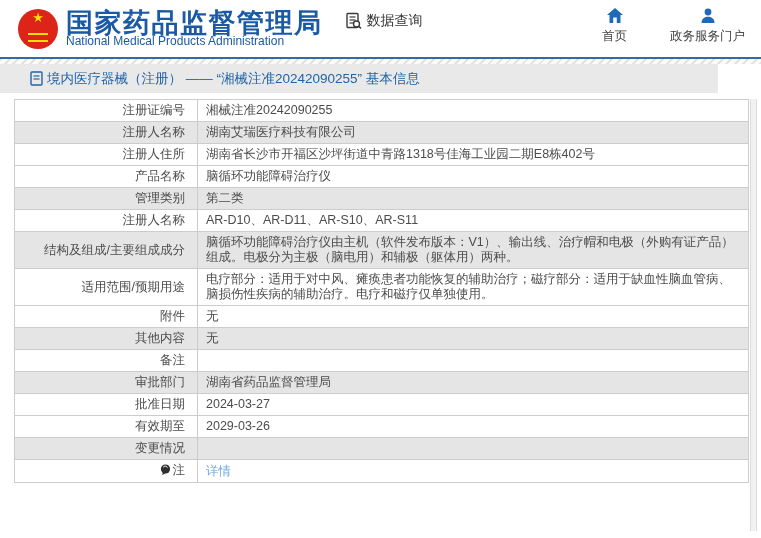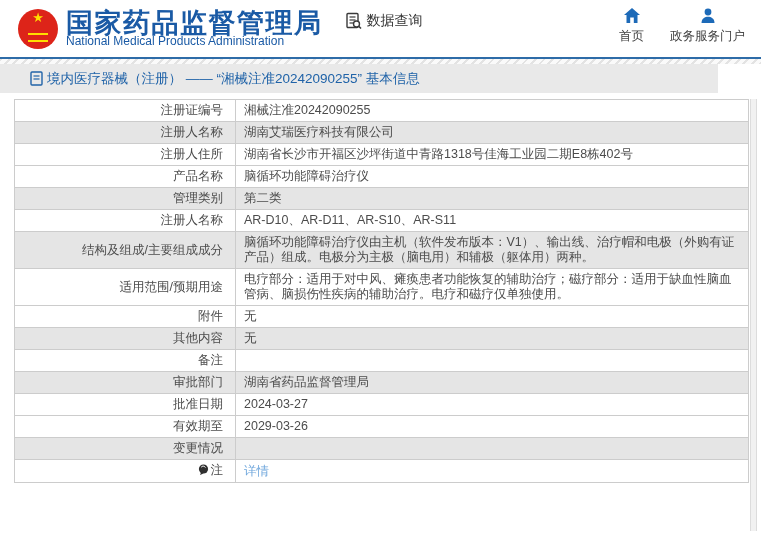--- a/index.html
+++ b/index.html
@@ -13,41 +13,41 @@
     margin-left:18px; position:relative; flex:0 0 auto; }
   .emblem .star { position:absolute; top:2px; left:50%; transform:translateX(-50%);
     color:#ffde00; font-size:13px; line-height:13px; }
   .emblem .gate { position:absolute; bottom:7px; left:50%; transform:translateX(-50%);
     width:20px; height:9px; border-top:2px solid #ffde00; border-bottom:2px solid #ffde00; }
   .titleblock { margin-left:8px; display:flex; flex-direction:column; }
   .title-cn { color:#1a5aa5; font-size:27px; font-weight:bold; letter-spacing:1.5px; line-height:24px; }
   .title-en { color:#1a5aa5; font-size:12px; line-height:12px; }
   .dataquery { display:flex; align-items:flex-start; margin-left:22px; align-self:flex-start; margin-top:12px; cursor:pointer; }
   .dataquery span { font-size:14px; color:#333; margin-left:4px; }
-  .topnav { position:absolute; right:16px; top:8px; display:flex; gap:26px; }
+  .topnav { position:absolute; right:16px; top:8px; display:flex; gap:43px; }
   .topnav .navitem { display:flex; flex-direction:column; align-items:center; cursor:pointer; }
   .topnav .navitem svg { display:block; }
   .topnav .navlabel { font-size:12.5px; color:#444; margin-top:5px; white-space:nowrap; }
 
   .blue-line { height:2px; background:#2e6ca8; }
   .hatch-strip { height:5px;
     background:repeating-linear-gradient(135deg,#e3e3e3 0 2px,#fafafa 2px 6px); }
 
   
   .crumb-bar { height:29px; width:718px; background:#e9e9e9; display:flex; align-items:center; }
   .crumb-bar .crumb { display:flex; align-items:center; margin-left:30px; }
   .crumb-text { color:#2063a8; font-size:13.5px; margin-left:4px; white-space:nowrap; }
   .gap { height:6px; background:#fff; }
 
   
   .tbl-wrap { margin-left:14px; width:735px; }
   table.info { width:735px; border-collapse:collapse; table-layout:fixed; }
   table.info td { border:1px solid #cccccc; font-size:12.5px; color:#4c4c4c;
     vertical-align:middle; line-height:15px; }
-  table.info td.lbl { width:221px; text-align:right; padding:3px 12px 3px 16px; }
+  table.info td.lbl { width:183px; text-align:right; padding:3px 12px 3px 16px; }
   table.info td.val { padding:3px 8px; }
   table.info tr { height:21px; }
   table.info tr.zebra { background:#e5e5e5; }
   table.info a.detail { color:#6ea6dc; text-decoration:none; cursor:pointer; }
   .note-ic { display:inline-block; vertical-align:-1px; margin-right:2px; }
 
   
   .side-strip { position:absolute; left:750px; top:99px; width:7px; height:432px;
     background:#f1f1f1; border-left:1px solid #dcdcdc; border-right:1px solid #dcdcdc; }
 </style>

